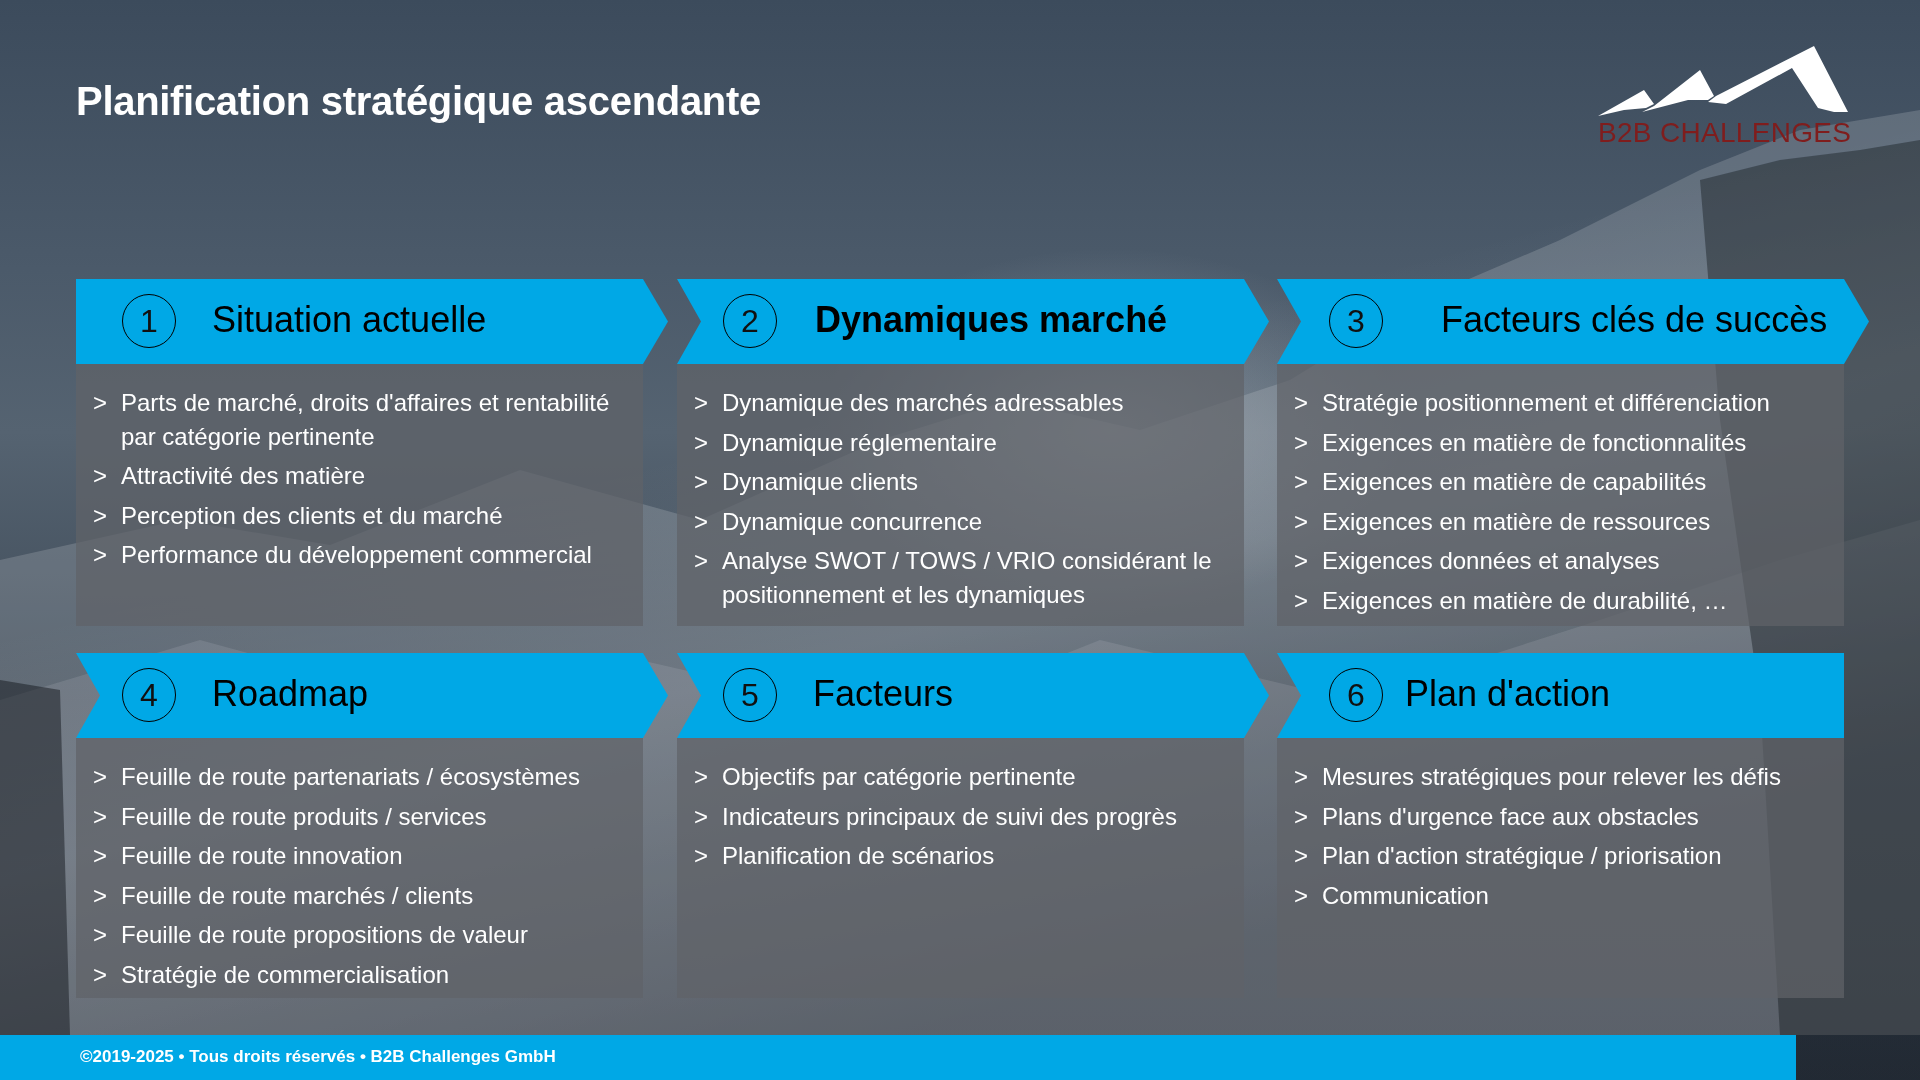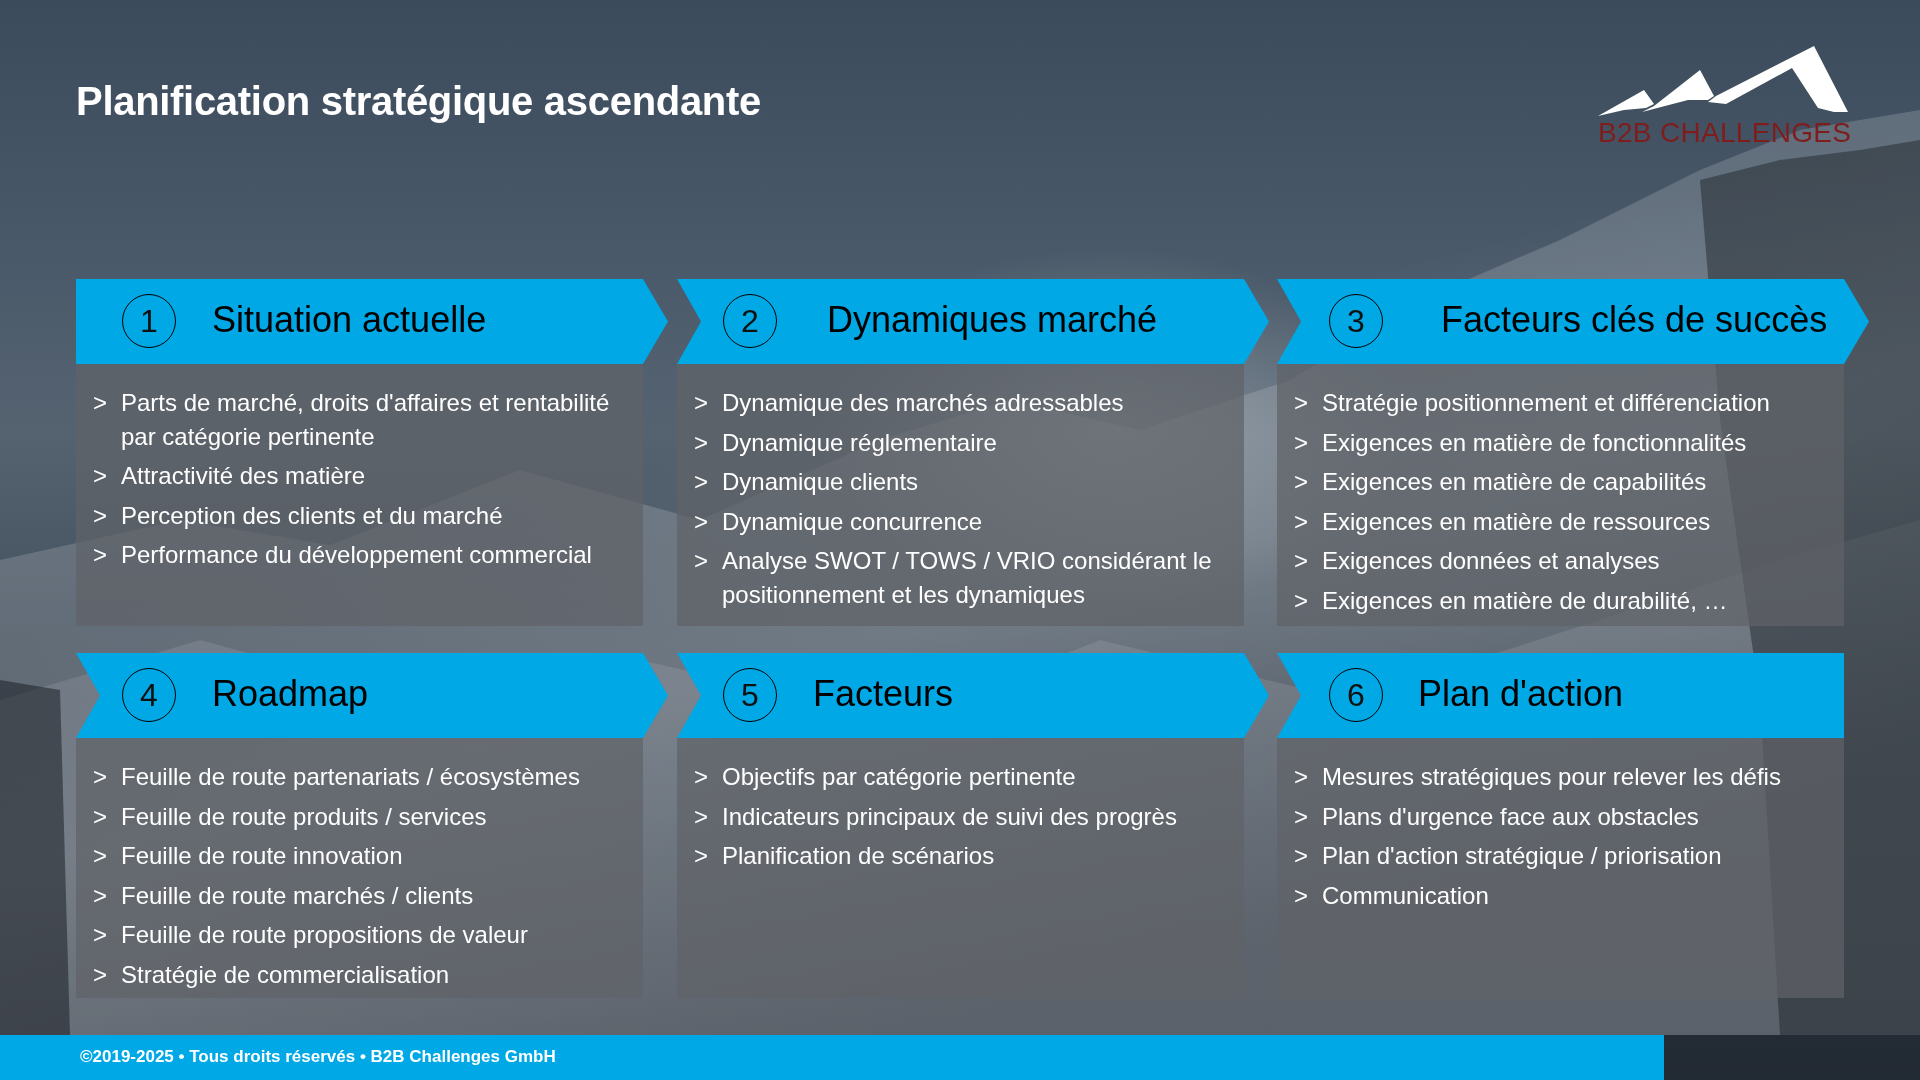--- a/index.html
+++ b/index.html
@@ -15,21 +15,21 @@
   .card{position:absolute;}
   .hdr{position:absolute;left:0;top:0;height:85px;}
   .hdr svg{position:absolute;left:0;top:0;}
   .num{position:absolute;top:15px;width:52px;height:52px;border:1.5px solid #000;border-radius:50%;
     font-size:32px;font-weight:300;color:#111;text-align:center;line-height:52px;}
   .htitle{position:absolute;top:20px;font-size:36px;color:#000;white-space:nowrap;}
   .body{position:absolute;left:0;top:85px;background:rgba(95,99,104,0.72);}
   ul{list-style:none;margin:0;padding:22px 0 0 0;}
   li{position:relative;padding-left:45px;font-size:24px;line-height:33.5px;color:#fff;margin-bottom:6px;}
   li .chev{position:absolute;left:17px;top:0;}
-  .footer{position:absolute;left:0;top:1035px;width:1664px;height:45px;background:#00a8e6;}
+  .footer{position:absolute;left:0;top:1035px;width:1796px;height:45px;background:#00a8e6;}
   .footer span{position:absolute;left:80px;top:12px;font-size:17px;font-weight:bold;color:#fff;}
 </style>
 </head>
 <body>
 
 <svg class="mtn" viewBox="0 0 1920 1080">
   <path d="M0 560 L180 520 L330 545 L520 470 L700 520 L880 440 L1010 400 L1140 430 L1290 380 L1420 300 L1560 240 L1700 170 L1800 130 L1920 110 L1920 1035 L0 1035 Z" fill="rgba(205,210,215,0.22)"></path>
   <path d="M0 700 L200 640 L420 700 L640 660 L900 720 L1100 640 L1350 700 L1600 620 L1780 560 L1920 520 L1920 1035 L0 1035 Z" fill="rgba(230,233,236,0.12)"></path>
   <path d="M1700 180 L1780 160 L1860 150 L1920 140 L1920 1035 L1780 1035 L1760 700 L1720 420 Z" fill="rgba(25,30,36,0.45)"></path>
   <path d="M0 680 L60 690 L70 1035 L0 1035 Z" fill="rgba(20,24,30,0.5)"></path>
@@ -61,21 +61,21 @@
     </ul>
   </div>
 </div>
 
 <div class="card" style="left:677px;top:279px;width:592px;height:347px;">
   <div class="hdr" style="width:592px;">
     <svg width="592" height="85">
         <polygon points="0,0 567,0 592,42.5 567,85 0,85 24,42.5" fill="#00a8e6"></polygon>
       </svg>
     <div class="num" style="left:46px;">2</div>
-    <div class="htitle" style="left:150px;">Dynamiques marché</div>
+    <div class="htitle" style="left:138px;font-weight:bold;">Dynamiques marché</div>
   </div>
   <div class="body" style="width:567px;height:262px;">
     <ul>
       <li><span class="chev">&gt;</span><span>Dynamique des marchés adressables</span></li>
       <li><span class="chev">&gt;</span><span>Dynamique réglementaire</span></li>
       <li><span class="chev">&gt;</span><span>Dynamique clients</span></li>
       <li><span class="chev">&gt;</span><span>Dynamique concurrence</span></li>
       <li><span class="chev">&gt;</span><span>Analyse SWOT / TOWS / VRIO considérant le positionnement et les dynamiques</span></li>
     </ul>
   </div>
@@ -137,21 +137,21 @@
     </ul>
   </div>
 </div>
 
 <div class="card" style="left:1277px;top:653px;width:567px;height:345px;">
   <div class="hdr" style="width:567px;">
     <svg width="567" height="85">
         <polygon points="0,0 567,0 567,85 0,85 24,42.5" fill="#00a8e6"></polygon>
       </svg>
     <div class="num" style="left:52px;">6</div>
-    <div class="htitle" style="left:141px;">Plan d'action</div>
+    <div class="htitle" style="left:128px;">Plan d'action</div>
   </div>
   <div class="body" style="width:567px;height:260px;">
     <ul>
       <li><span class="chev">&gt;</span><span>Mesures stratégiques pour relever les défis</span></li>
       <li><span class="chev">&gt;</span><span>Plans d'urgence face aux obstacles</span></li>
       <li><span class="chev">&gt;</span><span>Plan d'action stratégique / priorisation</span></li>
       <li><span class="chev">&gt;</span><span>Communication</span></li>
     </ul>
   </div>
 </div>

